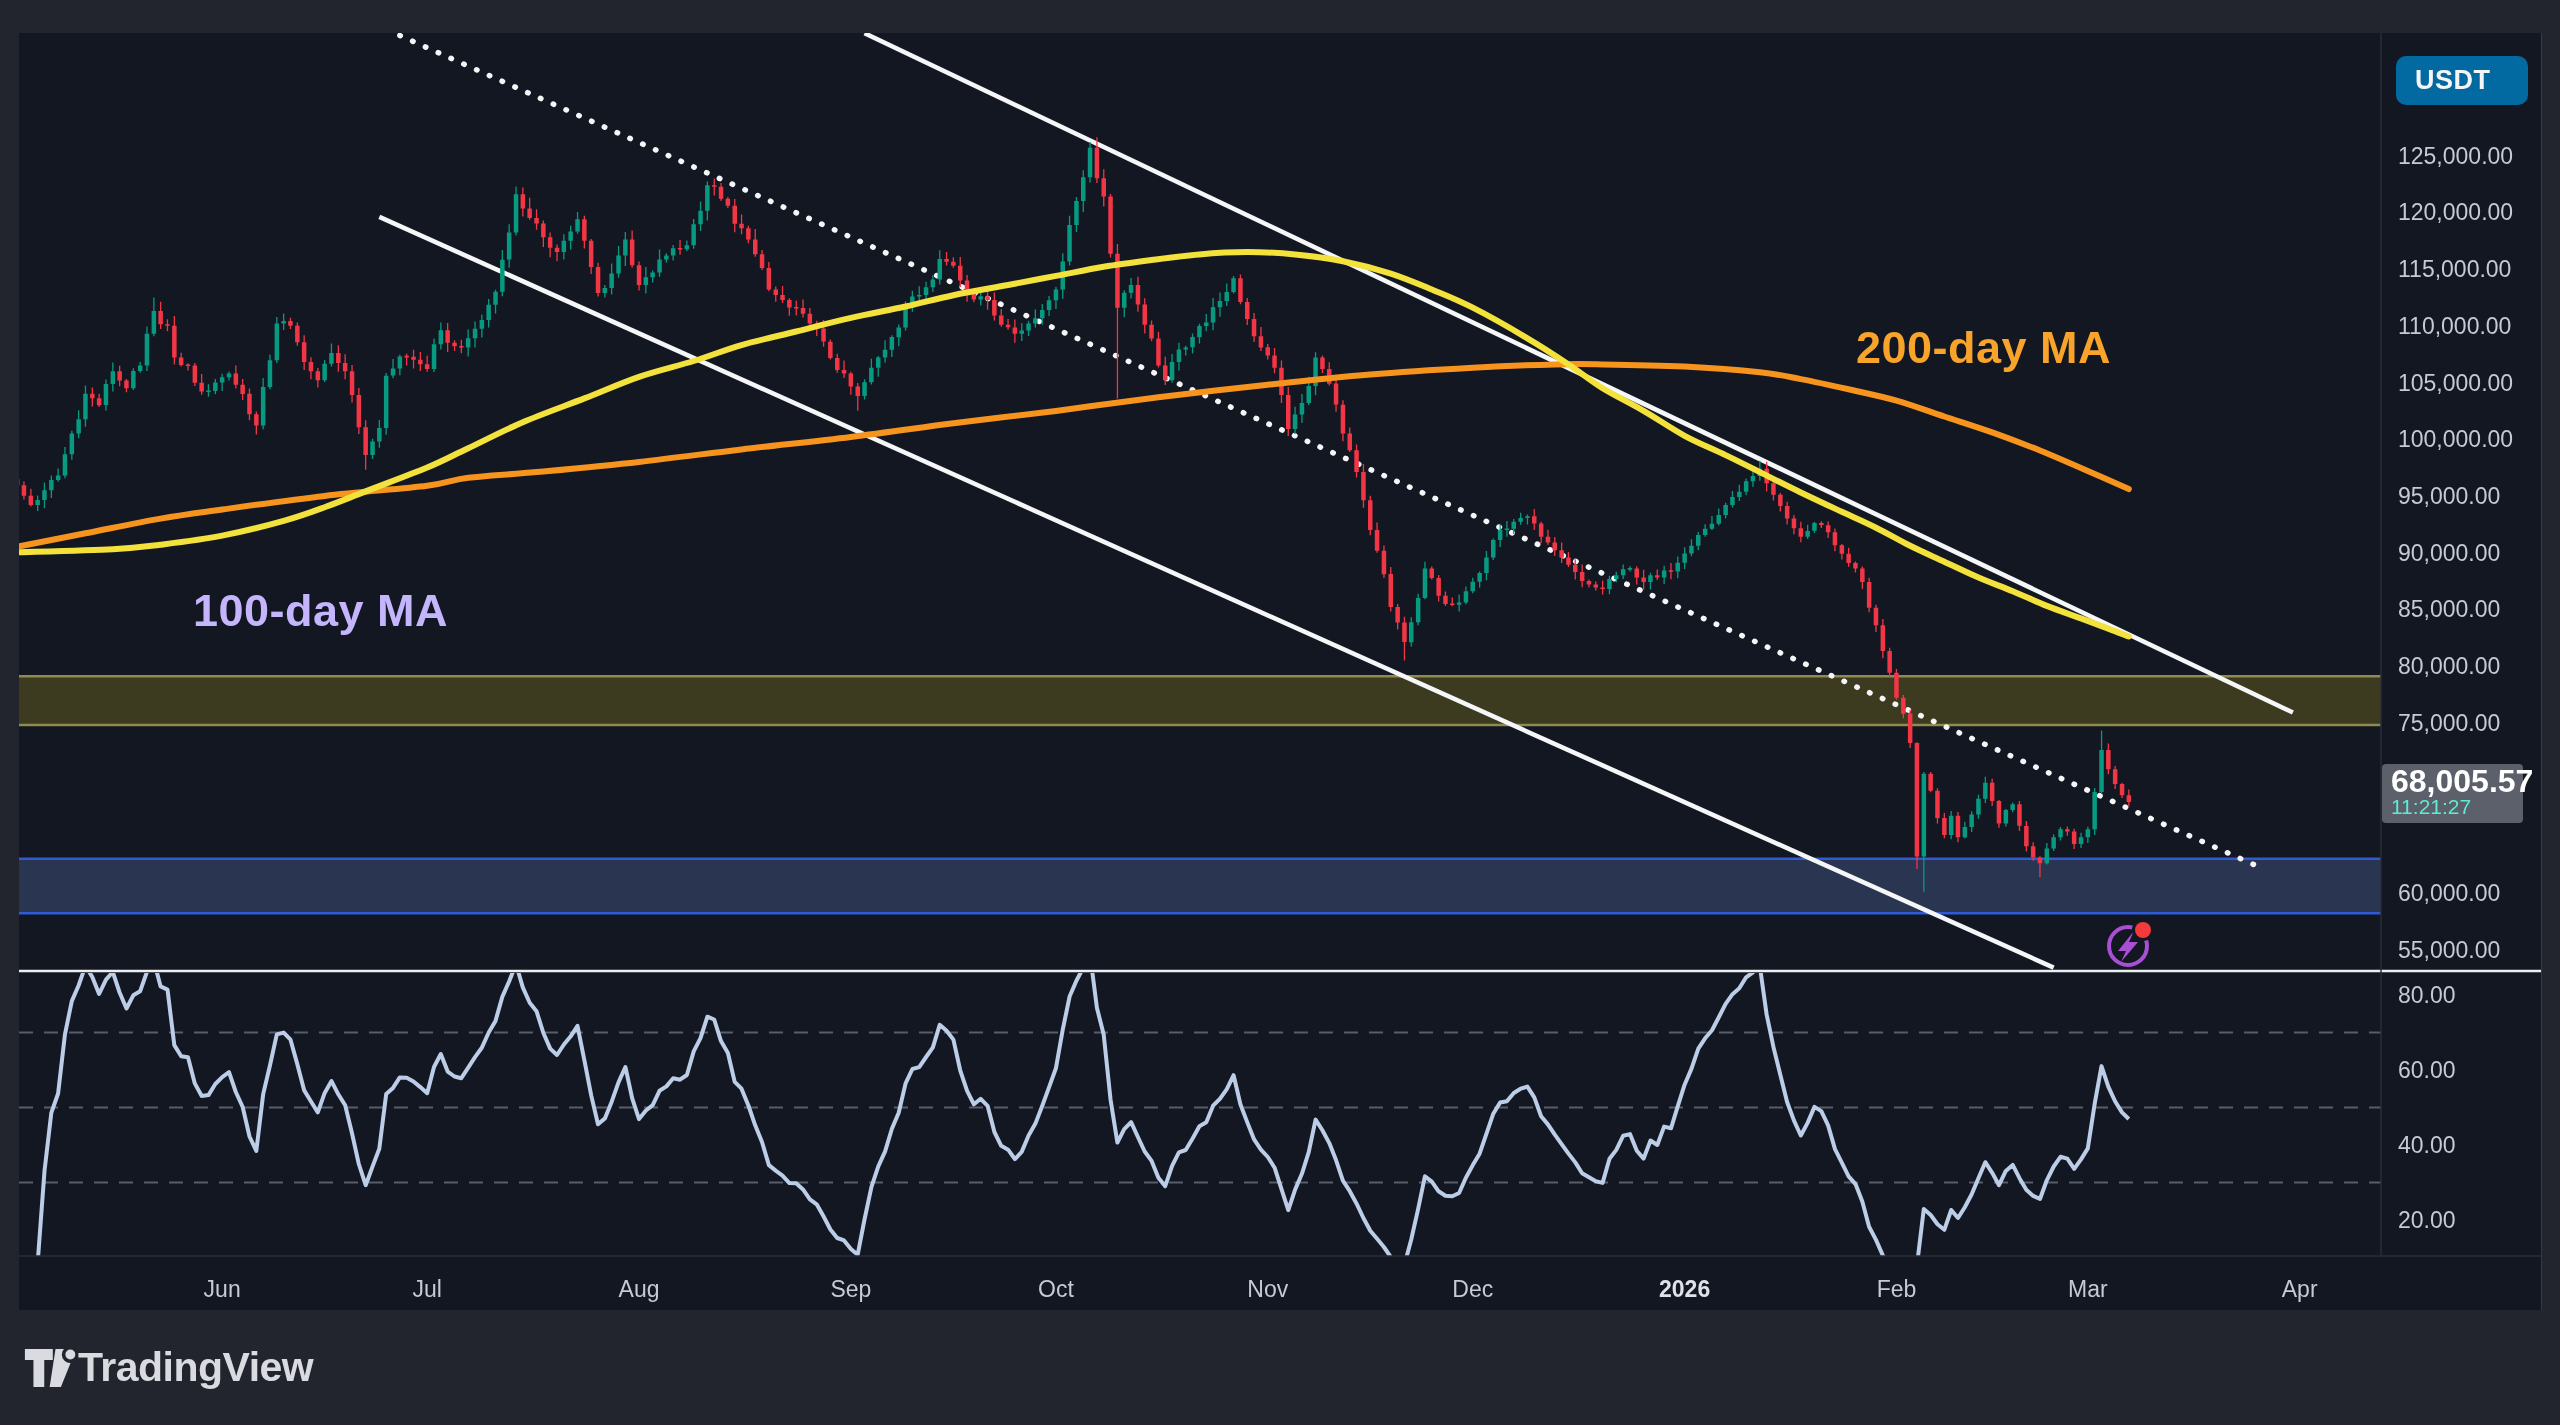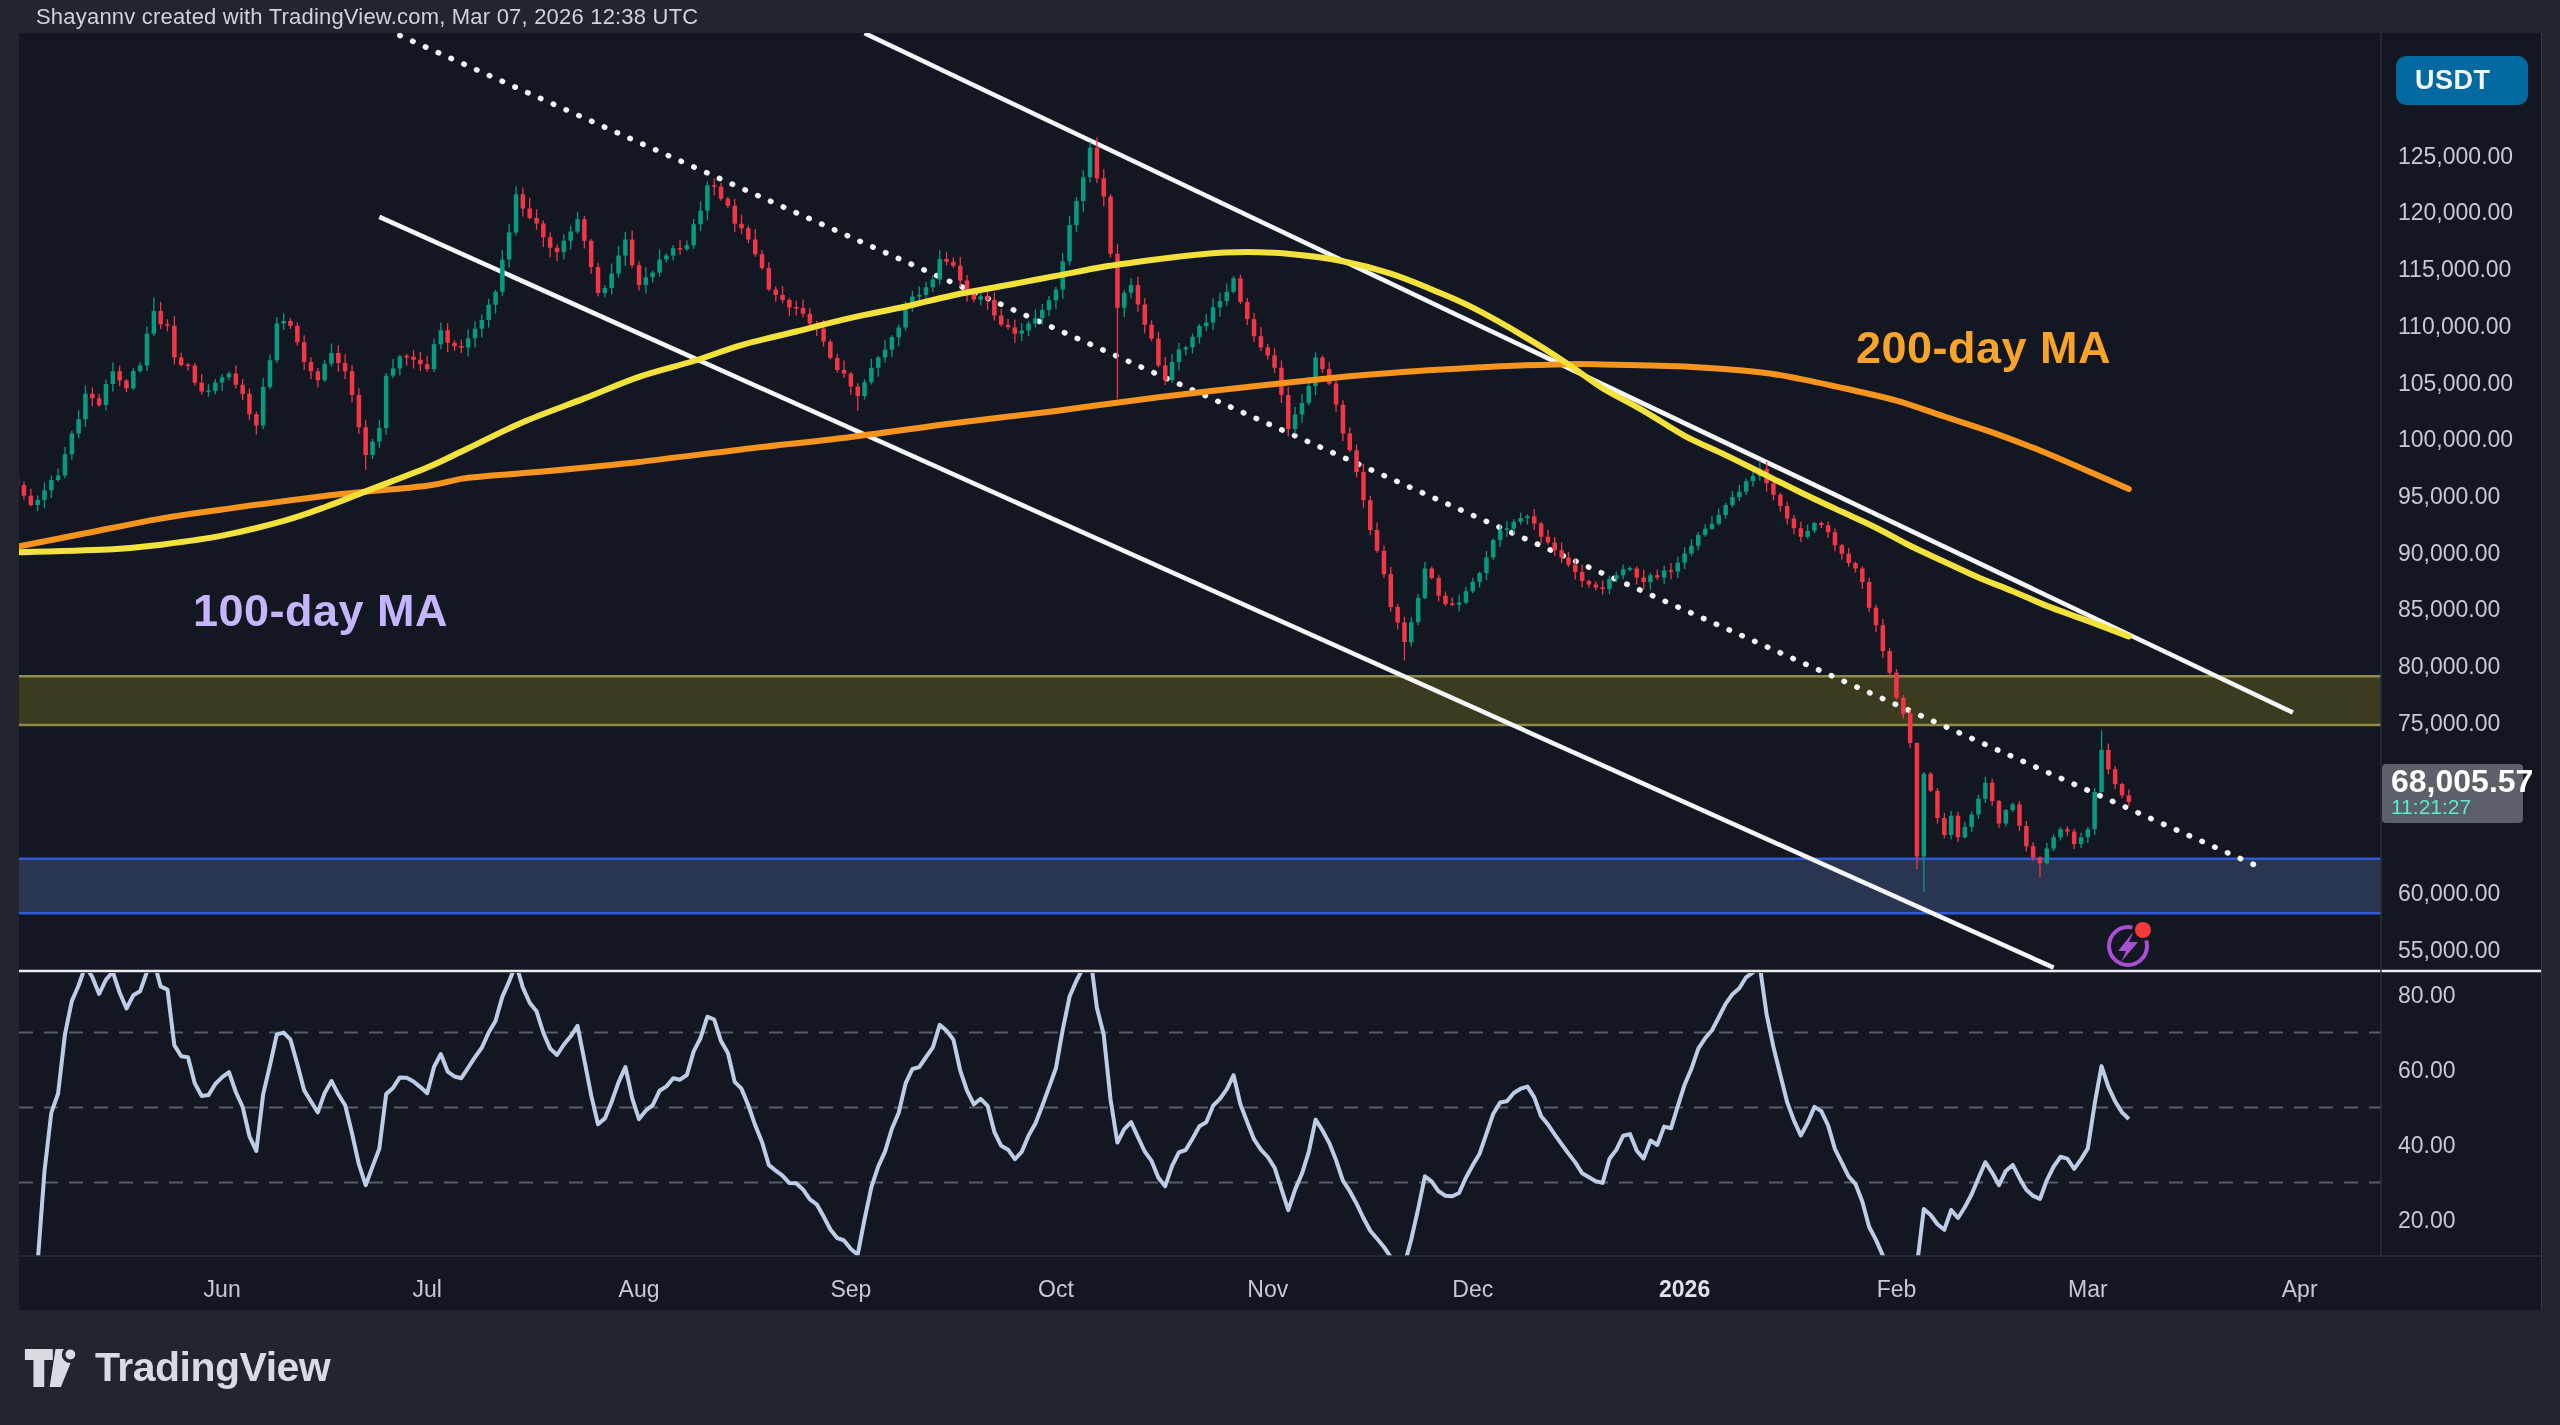--- a/index.html
+++ b/index.html
@@ -14,29 +14,28 @@
   #usdt-badge{position:absolute;left:2396px;top:56px;width:132px;height:49px;background:#0369a1;
     border-radius:10px;color:#f4f5f7;font-size:27px;font-weight:bold;line-height:49px;
     padding-left:19px;letter-spacing:.5px;}
   #price-label{position:absolute;left:2382px;top:764px;width:141px;height:59px;background:#5b606b;
     border-radius:4px;color:#fff;padding:4px 0 0 9px;}
   #price-label .p{font-size:32px;font-weight:bold;line-height:26px;color:#ffffff;}
   #price-label .c{font-size:21px;line-height:25px;color:#5eead4;}
   .ma-label{position:absolute;font-weight:bold;font-size:45px;letter-spacing:.5px;}
   #ma100-label{left:193px;top:585px;color:#c4b5fd;}
   #ma200-label{left:1856px;top:322px;color:#f8a32a;}
-  #tv-logo{position:absolute;left:24px;top:1344px;display:flex;align-items:center;gap:17px;cursor:pointer;}
+  #tv-logo{position:absolute;left:24px;top:1344px;display:flex;align-items:center;cursor:pointer;}
   #tv-logo .wordmark{color:#d9dbe0;font-size:41px;font-weight:bold;letter-spacing:-0.5px;}
 </style>
 </head>
 <body>
 
 <div id="stage">
 
-  <div id="attribution">Shayannv created with TradingView.com, Mar 07, 2026 12:38 UTC</div>
 
   <div id="chart-frame">
     <svg id="chart-svg" width="2560" height="1425" viewBox="0 0 2560 1425" style="position:absolute;left:-19px;top:-33px;">
         <defs>
           <clipPath id="mainClip">
             <rect x="19" y="33" width="2362" height="938"></rect>
           </clipPath>
           <clipPath id="rsiClip">
             <rect x="19" y="973" width="2362" height="283"></rect>
           </clipPath>

